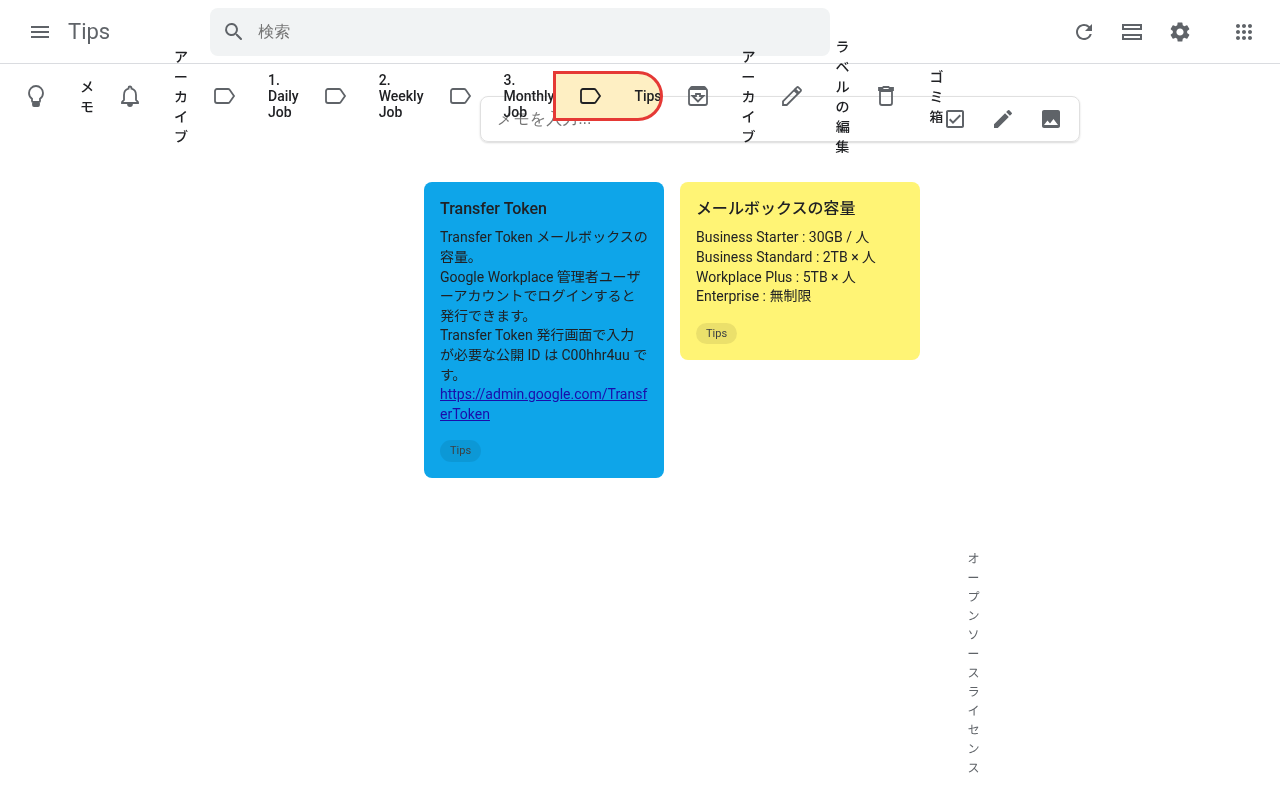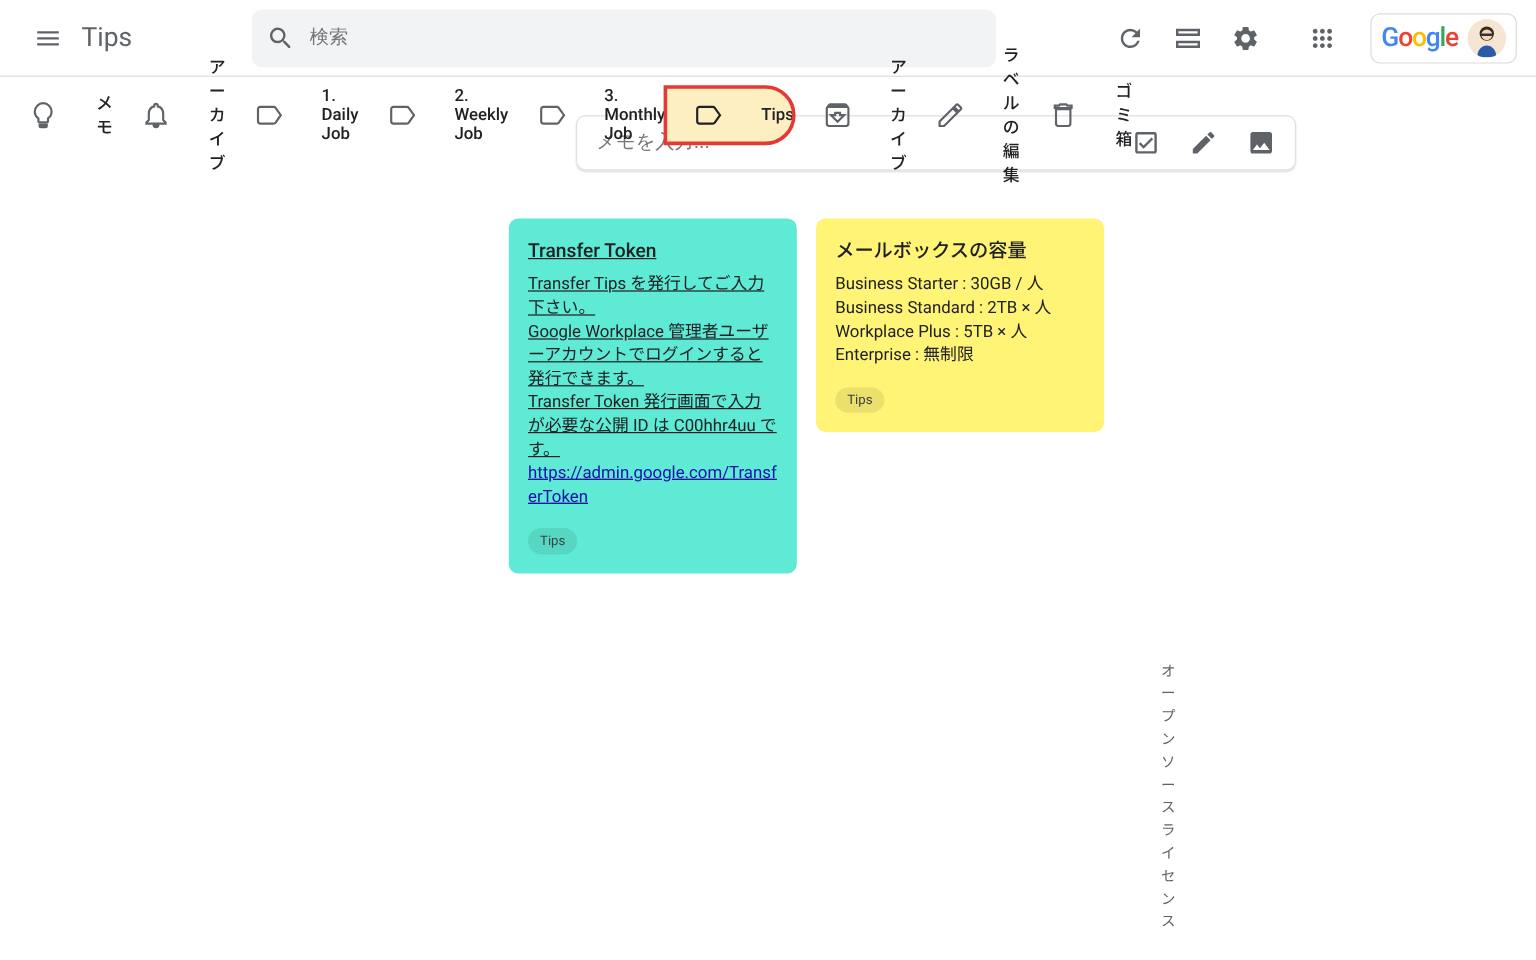--- a/index.html
+++ b/index.html
@@ -41,21 +41,21 @@
 
 .main { flex: 1; padding: 32px 24px; }
 .note-input-bar { width: 600px; margin: 0 auto 40px; height: 46px; border: 1px solid #e0e0e0; border-radius: 8px; box-shadow: 0 1px 2px rgba(0,0,0,0.15); display: flex; align-items: center; padding: 0 16px; }
 .note-input-bar input { border: none; outline: none; font-size: 16px; color: #5f6368; flex: 1; }
 .note-input-icons { display: flex; gap: 24px; }
 .note-input-icons svg { fill: #5f6368; cursor: pointer; }
 
 
 .notes-grid { display: flex; gap: 16px; padding-left: 120px; align-items: flex-start; }
 .note-card { width: 240px; border-radius: 8px; padding: 16px; font-size: 14px; line-height: 1.4; }
-.note-card.purple { background: #5eead4; text-decoration: underline; }
+.note-card.purple { background: #0ea5e9; }
 .note-card.yellow { background: #fff475; }
 .note-title { font-size: 16px; font-weight: 500; margin-bottom: 8px; }
 .note-body { font-size: 14px; color: #202124; margin-bottom: 16px; word-wrap: break-word; }
 .note-body a { color: #1a0dab; text-decoration: underline; }
 .note-tag { display: inline-block; background: rgba(0,0,0,0.08); border-radius: 12px; padding: 3px 10px; font-size: 11px; color: #3c4043; }
 .note-body-line { display: block; }
 </style>
 </head>
 <body>
 
@@ -87,32 +87,20 @@
     <div class="header-icon-btn">
       <svg width="24" height="24" viewBox="0 0 24 24">
           <path d="M19.14 12.94c.04-.3.06-.61.06-.94 0-.32-.02-.64-.07-.94l2.03-1.58a.49.49 0 00.12-.61l-1.92-3.32a.488.488 0 00-.59-.22l-2.39.96c-.5-.38-1.03-.7-1.62-.94l-.36-2.54a.484.484 0 00-.48-.41h-3.84c-.24 0-.43.17-.47.41l-.36 2.54c-.59.24-1.13.57-1.62.94l-2.39-.96c-.22-.08-.47 0-.59.22L2.74 8.87c-.12.21-.08.47.12.61l2.03 1.58c-.05.3-.09.63-.09.94s.02.64.07.94l-2.03 1.58a.49.49 0 00-.12.61l1.92 3.32c.12.22.37.29.59.22l2.39-.96c.5.38 1.03.7 1.62.94l.36 2.54c.05.24.24.41.48.41h3.84c.24 0 .44-.17.47-.41l.36-2.54c.59-.24 1.13-.56 1.62-.94l2.39.96c.22.08.47 0 .59-.22l1.92-3.32c.12-.22.07-.47-.12-.61l-2.01-1.58zM12 15.6c-1.98 0-3.6-1.62-3.6-3.6s1.62-3.6 3.6-3.6 3.6 1.62 3.6 3.6-1.62 3.6-3.6 3.6z"></path>
         </svg>
     </div>
     <div class="header-icon-btn" style="margin-left:16px">
       <svg width="24" height="24" viewBox="0 0 24 24">
           <path d="M6 8c1.1 0 2-.9 2-2s-.9-2-2-2-2 .9-2 2 .9 2 2 2zm6 0c1.1 0 2-.9 2-2s-.9-2-2-2-2 .9-2 2 .9 2 2 2zm6 0c1.1 0 2-.9 2-2s-.9-2-2-2-2 .9-2 2 .9 2 2 2zM6 14c1.1 0 2-.9 2-2s-.9-2-2-2-2 .9-2 2 .9 2 2 2zm6 0c1.1 0 2-.9 2-2s-.9-2-2-2-2 .9-2 2 .9 2 2 2zm6 0c1.1 0 2-.9 2-2s-.9-2-2-2-2 .9-2 2 .9 2 2 2zM6 20c1.1 0 2-.9 2-2s-.9-2-2-2-2 .9-2 2 .9 2 2 2zm6 0c1.1 0 2-.9 2-2s-.9-2-2-2-2 .9-2 2 .9 2 2 2zm6 0c1.1 0 2-.9 2-2s-.9-2-2-2-2 .9-2 2 .9 2 2 2z"></path>
         </svg>
     </div>
-    <div class="google-logo-box">
-      <span class="google-logo"><span class="g1">G</span><span class="g2">o</span><span class="g3">o</span><span class="g4">g</span><span class="g5">l</span><span class="g6">e</span></span>
-      <div class="avatar">
-        <svg viewBox="0 0 32 32">
-            <circle cx="16" cy="16" r="16" fill="#f5e6d3"></circle>
-            <circle cx="16" cy="12" r="6" fill="#3c2a1e"></circle>
-            <circle cx="16" cy="13" r="4.5" fill="#f5d6b8"></circle>
-            <rect x="11" y="12" width="10" height="2" fill="#333" rx="1"></rect>
-            <path d="M8 32c0-6 3.6-10 8-10s8 4 8 10" fill="#2a5aa8"></path>
-          </svg>
-      </div>
-    </div>
   </div>
 </div>
 
 <div class="body-wrap">
 
   <div class="sidebar">
     <div class="sidebar-item">
       <span class="icon">
           <svg width="24" height="24" viewBox="0 0 24 24">
             <path d="M9 21c0 .55.45 1 1 1h4c.55 0 1-.45 1-1v-1H9v1zm3-19C8.14 2 5 5.14 5 9c0 2.38 1.19 4.47 3 5.74V17c0 .55.45 1 1 1h6c.55 0 1-.45 1-1v-2.26c1.81-1.27 3-3.36 3-5.74 0-3.86-3.14-7-7-7z" fill="none" stroke="#5f6368" stroke-width="1.8"></path>
@@ -203,21 +191,21 @@
             <path d="M21 19V5c0-1.1-.9-2-2-2H5c-1.1 0-2 .9-2 2v14c0 1.1.9 2 2 2h14c1.1 0 2-.9 2-2zM8.5 13.5l2.5 3.01L14.5 12l4.5 6H5l3.5-4.5z"></path>
           </svg>
       </div>
     </div>
 
     <div class="notes-grid">
 
       <div class="note-card purple">
         <div class="note-title">Transfer Token</div>
         <div class="note-body">
-          <span class="note-body-line">Transfer Tips を発行してご入力下さい。</span>
+          <span class="note-body-line">Transfer Token メールボックスの容量。</span>
           <span class="note-body-line">Google Workplace 管理者ユーザーアカウントでログインすると発行できます。</span>
           <span class="note-body-line">Transfer Token 発行画面で入力が必要な公開 ID は C00hhr4uu です。</span>
           <a href="#">https://admin.google.com/TransferToken</a>
         </div>
         <span class="note-tag">Tips</span>
       </div>
 
       <div class="note-card yellow">
         <div class="note-title">メールボックスの容量</div>
         <div class="note-body">

